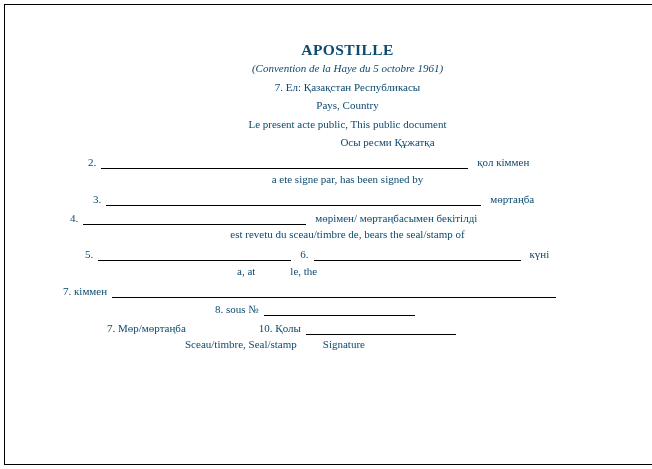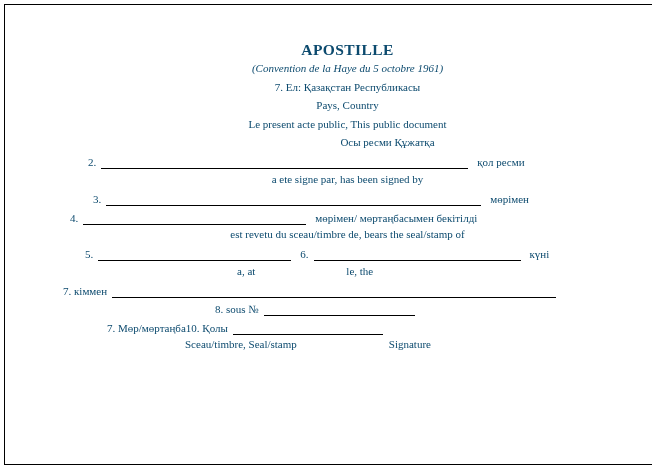--- a/index.html
+++ b/index.html
@@ -52,49 +52,49 @@
     <div class="line c b">APOSTILLE</div>
     <div class="line c i">(Convention de la Haye du 5 octobre 1961)</div>
 
     <div class="line c">7. Ел: Қазақстан Республикасы</div>
     <div class="line c">Pays, Country</div>
 
     <div class="line c">Le present acte public, This public document</div>
     <div class="line c offset-right">Осы ресми Құжатқа</div>
 
     <div class="line" style="padding-left:83px">
-      <span>2.</span><span class="blank" style="width:367px"></span><span>қол ресми</span>
+      <span>2.</span><span class="blank" style="width:367px"></span><span>қол кіммен</span>
     </div>
     <div class="line c">a ete signe par, has been signed by</div>
 
     <div class="line" style="padding-left:88px">
-      <span>3.</span><span class="blank" style="width:375px"></span><span>мөрімен</span>
+      <span>3.</span><span class="blank" style="width:375px"></span><span>мөртаңба</span>
     </div>
 
     <div class="line" style="padding-left:65px">
       <span>4.</span><span class="blank" style="width:223px"></span><span>мөрімен/ мөртаңбасымен бекітілді</span>
     </div>
     <div class="line c">est revetu du sceau/timbre de, bears the seal/stamp of</div>
 
     <div class="line" style="padding-left:80px">
       <span>5.</span><span class="blank" style="width:193px"></span><span>6.</span><span class="blank" style="width:207px"></span><span>күні</span>
     </div>
     <div class="line" style="padding-left:232px">
-      <span>a, at</span><span style="margin-left:91px">le, the</span>
+      <span>a, at</span><span style="margin-left:35px">le, the</span>
     </div>
 
     <div class="line" style="padding-left:58px">
       <span>7. кіммен</span><span class="blank" style="width:444px"></span>
     </div>
 
     <div class="line" style="padding-left:210px">
       <span>8. sous №</span><span class="blank" style="width:151px"></span>
     </div>
 
     <div class="line" style="padding-left:102px">
-      <span>7. Мөр/мөртаңба</span><span style="">10. Қолы</span><span class="blank" style="width:150px"></span>
+      <span>7. Мөр/мөртаңба</span><span style="margin-left:73px">10. Қолы</span><span class="blank" style="width:150px"></span>
     </div>
     <div class="line" style="padding-left:180px">
-      <span>Sceau/timbre, Seal/stamp</span><span style="margin-left:92px">Signature</span>
+      <span>Sceau/timbre, Seal/stamp</span><span style="margin-left:26px">Signature</span>
     </div>
 
   </div>
 </div>
 
 </body></html>

